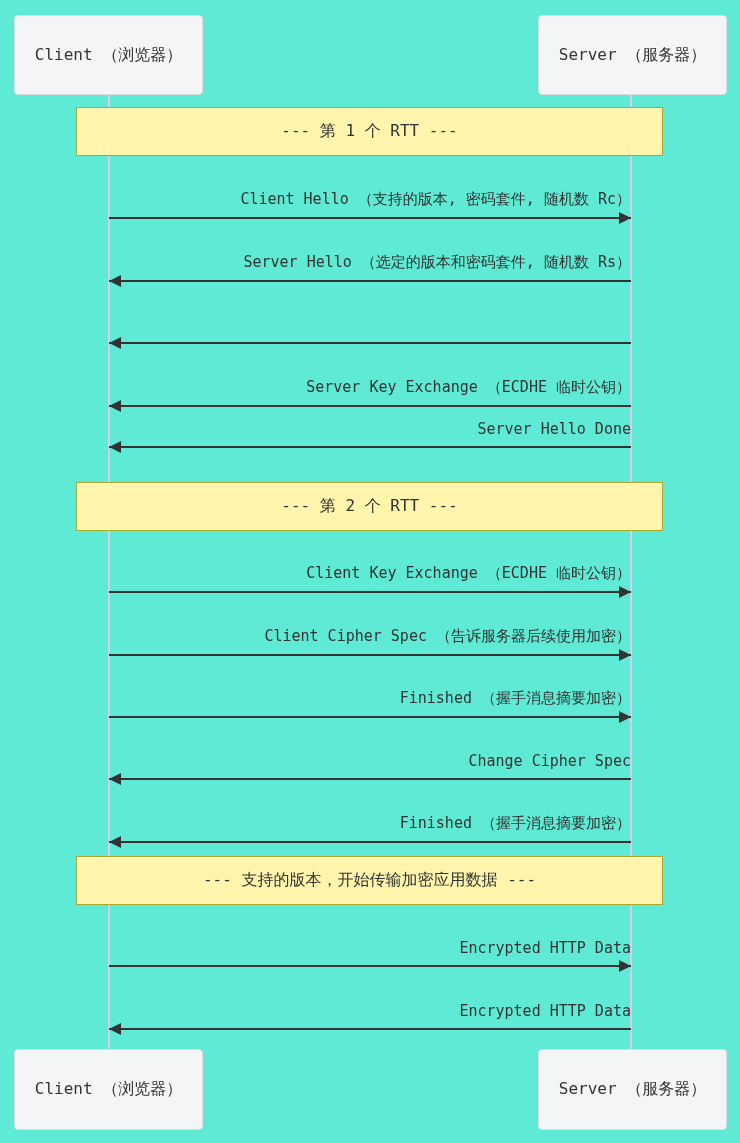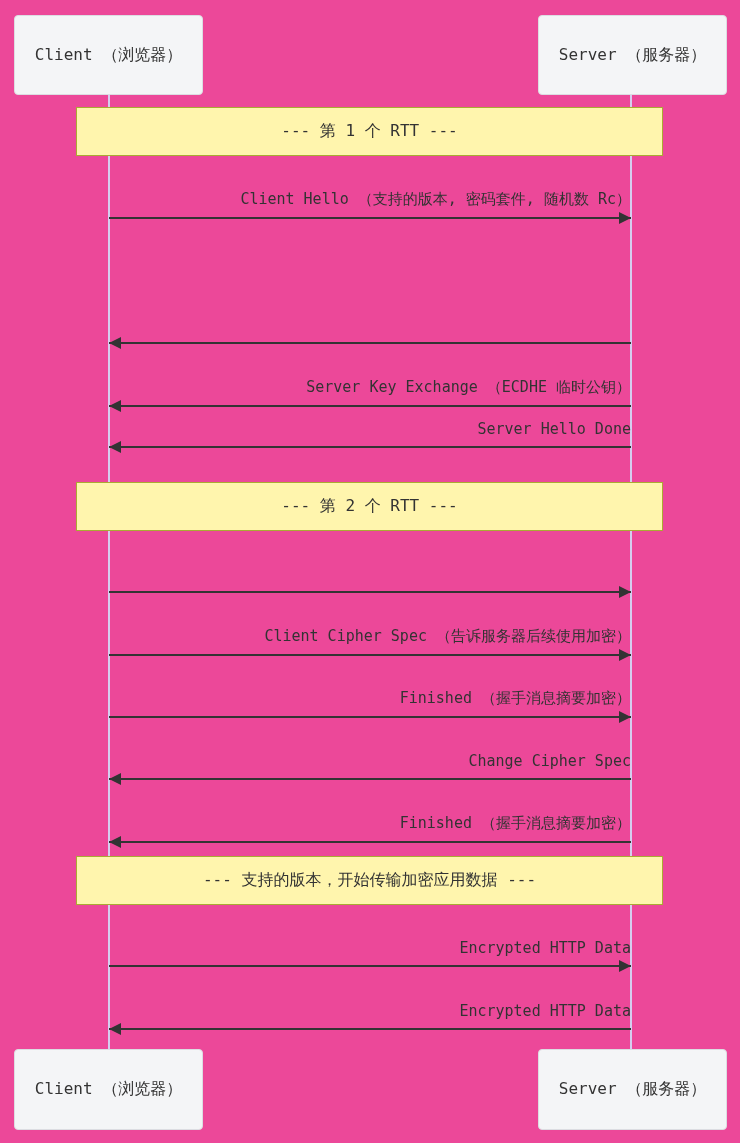--- a/index.html
+++ b/index.html
@@ -1,19 +1,19 @@
 <!DOCTYPE html>
 <html><head>
 <meta charset="utf-8">
 <style>
   html,body{margin:0;padding:0;background:#ffffff;}
   .canvas{
     position:relative;
     width:740px;height:1143px;
-    background:#ec4899;
+    background:#5eead4;
     font-family:"DejaVu Sans Mono","Liberation Mono",monospace;
     overflow:hidden;
   }
   .lifeline{
     position:absolute;
     top:95px;height:956px;width:2px;
     background:#d5cdef;
   }
   .actor{
     position:absolute;
@@ -81,20 +81,26 @@
     <span>--- 第 1 个 RTT ---</span>
   </div>
 
   <div class="msg" style="top:181px">
     <div class="msg-label">Client Hello （支持的版本, 密码套件, 随机数 Rc）</div>
     <div class="msg-line">
         <i class="head right"></i>
       </div>
   </div>
 
+  <div class="msg" style="top:244px">
+    <div class="msg-label">Server Hello （选定的版本和密码套件, 随机数 Rs）</div>
+    <div class="msg-line">
+        <i class="head left"></i>
+      </div>
+  </div>
 
   <div class="msg" style="top:306px">
     <div class="msg-line">
         <i class="head left"></i>
       </div>
   </div>
 
   <div class="msg" style="top:369px">
     <div class="msg-label">Server Key Exchange （ECDHE 临时公钥）</div>
     <div class="msg-line">
@@ -107,20 +113,21 @@
     <div class="msg-line">
         <i class="head left"></i>
       </div>
   </div>
 
   <div class="note" style="top:482px">
     <span>--- 第 2 个 RTT ---</span>
   </div>
 
   <div class="msg" style="top:555px">
+    <div class="msg-label">Client Key Exchange （ECDHE 临时公钥）</div>
     <div class="msg-line">
         <i class="head right"></i>
       </div>
   </div>
 
   <div class="msg" style="top:618px">
     <div class="msg-label">Client Cipher Spec （告诉服务器后续使用加密）</div>
     <div class="msg-line">
         <i class="head right"></i>
       </div>

